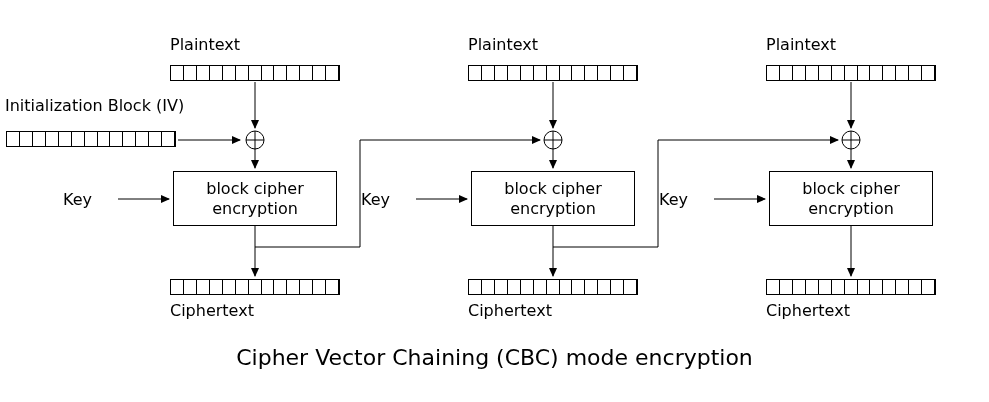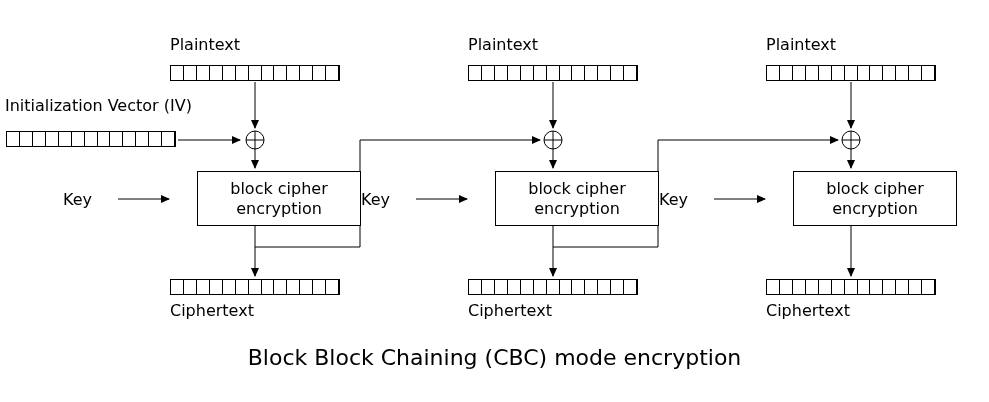--- a/index.html
+++ b/index.html
@@ -43,21 +43,20 @@
     box-sizing: border-box;
     border: 1px solid #000;
     background: #fff;
     display: flex;
     flex-direction: column;
     align-items: center;
     justify-content: center;
     font-size: 16px;
     line-height: 20px;
     text-align: center;
-    margin-left: 24px;
   }
   .caption {
     position: absolute;
     left: 0; right: 0;
     top: 345px;
     text-align: center;
     font-size: 22px;
   }
 </style>
 </head>
@@ -106,21 +105,21 @@
         <circle cx="851" cy="140" r="9"></circle>
         <line x1="851" y1="131" x2="851" y2="149"></line>
         <line x1="842" y1="140" x2="860" y2="140"></line>
       </g>
       <line x1="851" y1="149" x2="851" y2="168" marker-end="url(#arr)"></line>
       <line x1="714" y1="199" x2="765" y2="199" marker-end="url(#arr)"></line>
       <line x1="851" y1="226" x2="851" y2="276" marker-end="url(#arr)"></line>
     </g>
   </svg>
 
-  <div class="label" style="left:5px; top:96px;">Initialization Vector (IV)</div>
+  <div class="label" style="left:5px; top:96px;">Initialization Block (IV)</div>
   <div class="register" style="left:6px; top:131px;"></div>
 
   <div class="label center-label" style="left:170px; top:35px;">Plaintext</div>
   <div class="register" style="left:170px; top:65px;"></div>
   <div class="label right-label" style="left:63px; top:190px;">Key</div>
   <div class="cipher-box" style="left:173px; top:171px;">
     <div>block cipher</div>
     <div>encryption</div>
   </div>
   <div class="register" style="left:170px; top:279px;"></div>
@@ -139,15 +138,15 @@
   <div class="label center-label" style="left:766px; top:35px;">Plaintext</div>
   <div class="register" style="left:766px; top:65px;"></div>
   <div class="label right-label" style="left:659px; top:190px;">Key</div>
   <div class="cipher-box" style="left:769px; top:171px;">
     <div>block cipher</div>
     <div>encryption</div>
   </div>
   <div class="register" style="left:766px; top:279px;"></div>
   <div class="label center-label" style="left:766px; top:301px;">Ciphertext</div>
 
-  <div class="caption">Block Block Chaining (CBC) mode encryption</div>
+  <div class="caption">Cipher Vector Chaining (CBC) mode encryption</div>
 
 </div>
 
 </body></html>

